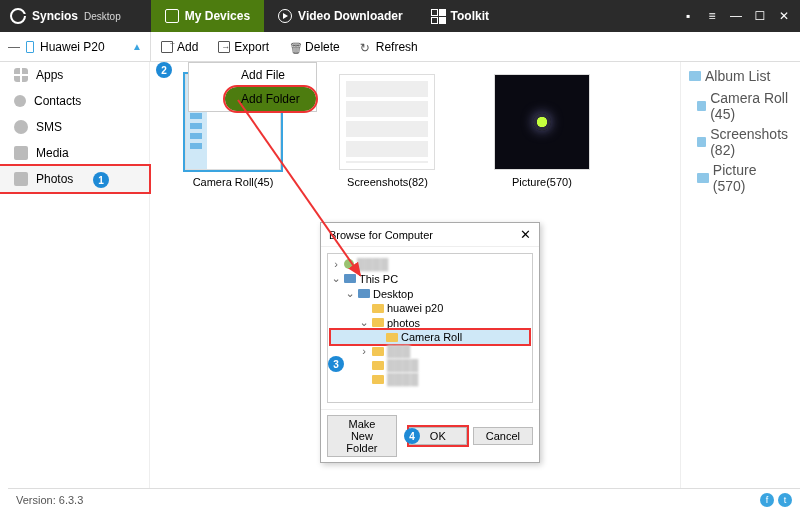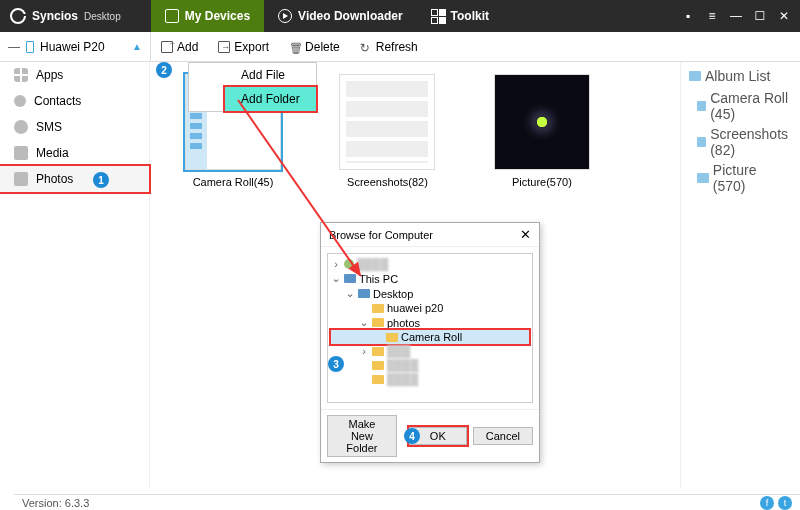--- a/index.html
+++ b/index.html
@@ -58,30 +58,30 @@
 .thumb.camera { background: linear-gradient(90deg,#cfe8f7 0 22%,#fff 22% 100%); }
 .thumb.camera::after { content: ""; position: absolute; left: 4px; top: 8px; width: 12px; height: 70px; background: repeating-linear-gradient(#6fb8e6 0 6px,#cfe8f7 6px 10px); }
 .thumb.screenshots { background: #fff; }
 .thumb.screenshots::after { content: ""; position: absolute; inset: 6px; background: repeating-linear-gradient(#eee 0 16px,#fff 16px 20px); }
 .thumb.picture { background: #0a0a12; display: flex; align-items: center; justify-content: center; }
 .thumb.picture::after { content: ""; width: 18px; height: 18px; background: radial-gradient(circle,#c4ff3d 0 40%,#2a2a3a 41% 100%); border-radius: 50%; box-shadow: 0 0 12px #5a5a8a; }
 
 
 .add-menu { position: absolute; left: 188px; top: 62px; background: #fff; border: 1px solid #ccc; font-size: 12px; z-index: 5; padding-left: 36px; }
 .add-menu div { padding: 5px 16px; cursor: pointer; }
-.add-menu .hl { background: #5eead4; }
+.add-menu .hl { background: #4d7c0f; border-radius: 12px; }
 
 
 .right-panel { position: absolute; right: 0; top: 62px; width: 120px; bottom: 22px; border-left: 1px solid #eee; padding: 6px 8px; font-size: 14px; }
 .rp-title { display: flex; align-items: center; gap: 4px; color: #555; margin-bottom: 4px; }
 .rp-item { display: flex; align-items: center; gap: 4px; padding: 2px 0 2px 8px; color: #555; }
 .rp-ic { width: 12px; height: 10px; background: #8ec7e8; border-radius: 1px; }
 
 
-.footer { position: absolute; left: 14px; right: 0; bottom: 0; height: 16px; border-top: 1px solid #ddd; display: flex; align-items: center; font-size: 11px; padding: 0 8px; color: #555; }
+.footer { position: absolute; left: 8px; right: 0; bottom: 0; height: 22px; border-top: 1px solid #ddd; display: flex; align-items: center; font-size: 11px; padding: 0 8px; color: #555; }
 .social { margin-left: auto; display: flex; gap: 4px; }
 .soc { width: 14px; height: 14px; border-radius: 50%; background: #3aa4e0; color: #fff; font-size: 9px; text-align: center; line-height: 14px; }
 
 
 .dialog { position: absolute; left: 320px; top: 222px; width: 220px; background: #fff; border: 1px solid #aaa; box-shadow: 2px 2px 6px rgba(0,0,0,.2); font-size: 11px; z-index: 10; }
 .dlg-title { display: flex; align-items: center; padding: 4px 8px; border-bottom: 1px solid #eee; }
 .dlg-close { margin-left: auto; cursor: pointer; font-size: 13px; }
 .dlg-body { padding: 6px; }
 .tree { border: 1px solid #ccc; height: 150px; padding: 3px; overflow: hidden; }
 .tr { display: flex; align-items: center; gap: 3px; padding: 1px 0; white-space: nowrap; }

